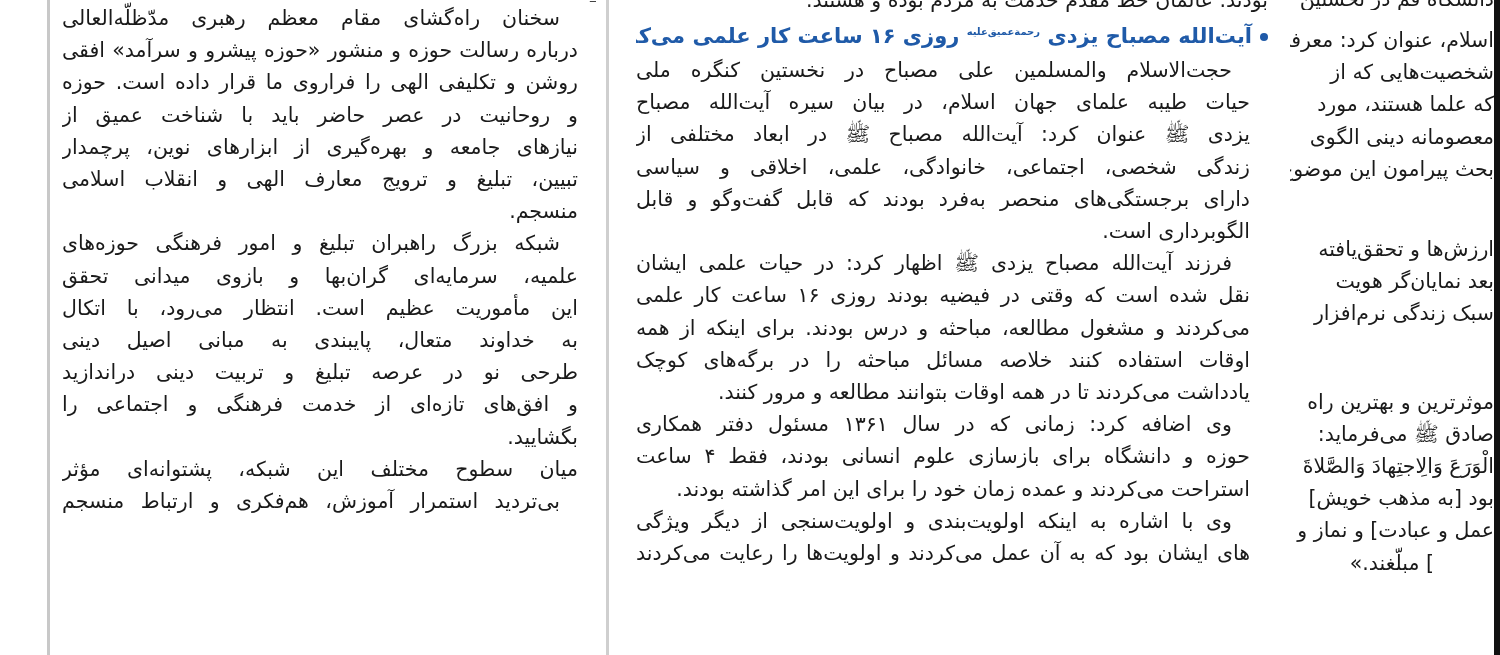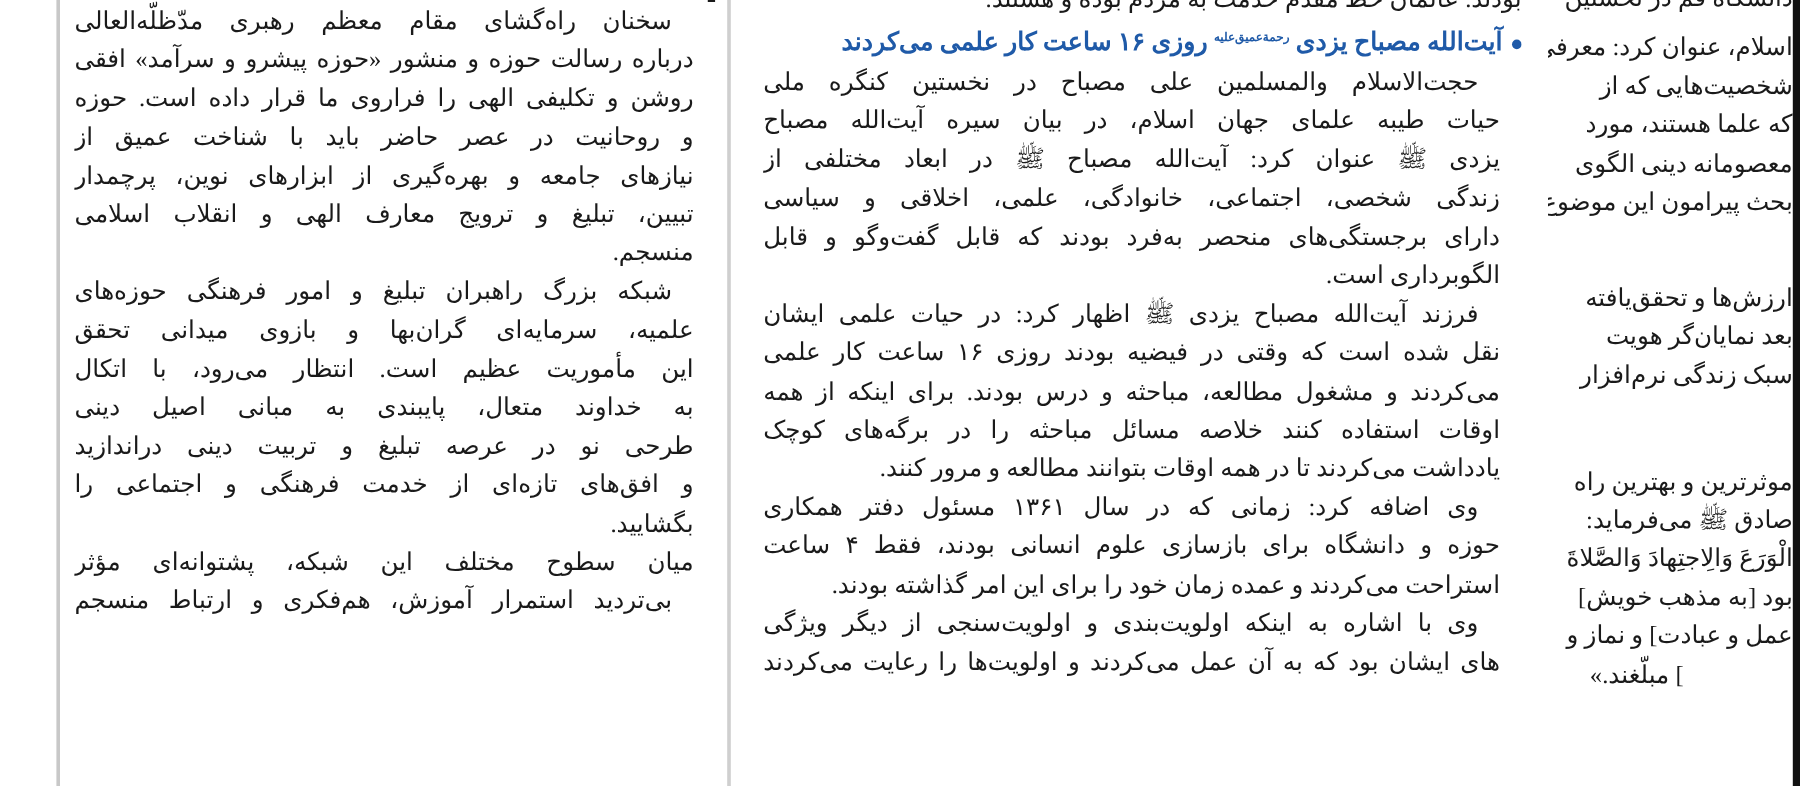--- a/index.html
+++ b/index.html
@@ -14,21 +14,20 @@
       overflow: hidden;
       font-family: "DejaVu Sans", sans-serif;
       color: #1a1a1a;
     }
     .page {
       position: absolute;
       left: 0; top: 0;
       width: 1500px;
       height: 525px;
       background: #ffffff;
-      font-family: Liberation Serif, serif;
     }
     .rule-left {
       position: absolute;
       left: 47px;
       top: 0;
       width: 3px;
       height: 655px;
       background: #c8c8c8;
     }
     .rule-mid {
@@ -219,19 +218,19 @@
         <span class="line last">بعد نمایان‌گر هویت</span>
         <span class="line last">سبک زندگی نرم‌افزار</span>
       </div>
       <span class="gap" style="height:56px;"></span>
       <div class="para" style="text-indent:0;">
         <span class="line last">موثرترین و بهترین راه</span>
         <span class="line last">صادق ﷺ می‌فرماید:</span>
         <span class="line last">الْوَرَعَ وَالِاجتِهادَ وَالصَّلاةَ</span>
         <span class="line last">بود [به مذهب خویش]</span>
         <span class="line last">عمل و عبادت] و نماز و</span>
-        <span class="line last" style="padding-right:91px;">] مبلّغند.»</span>
+        <span class="line last" style="padding-right:60px;">] مبلّغند.»</span>
       </div>
     </div>
   </div>
 
   <div class="rule-right"></div>
 </div>
 
 </body></html>

